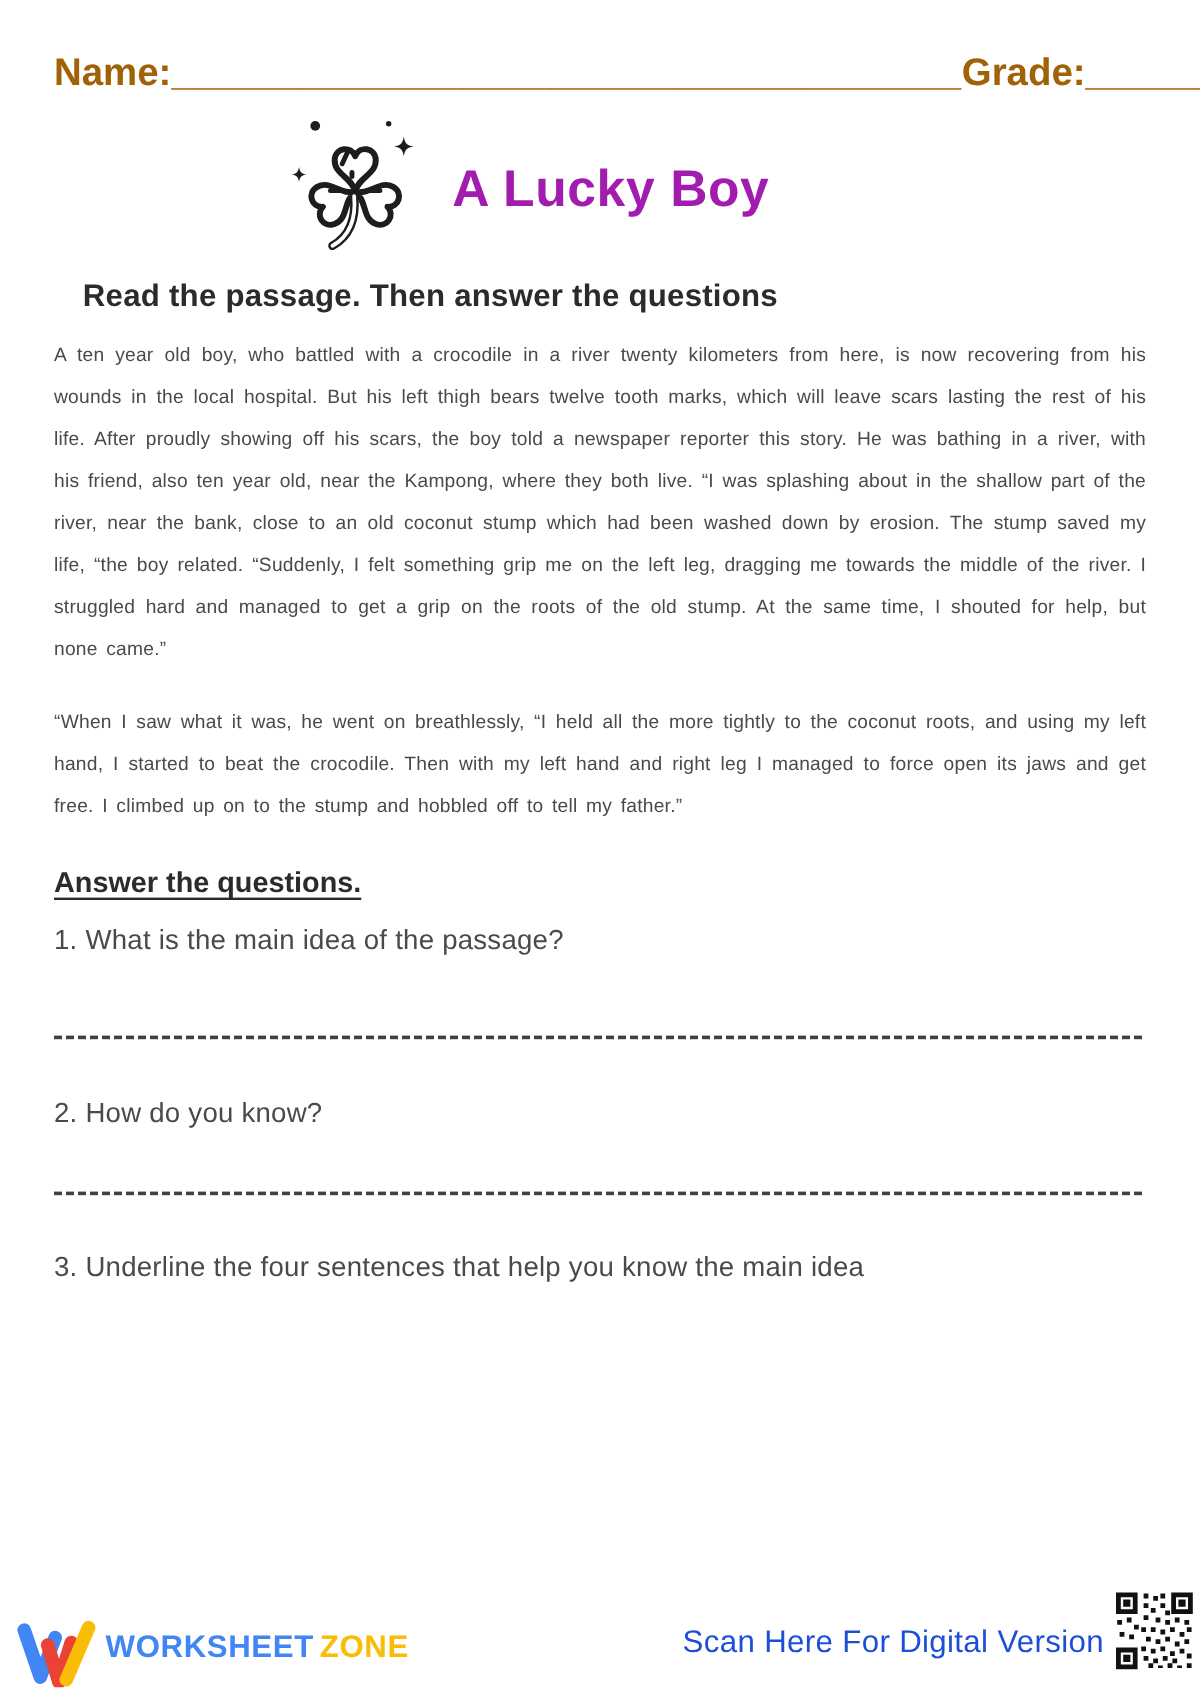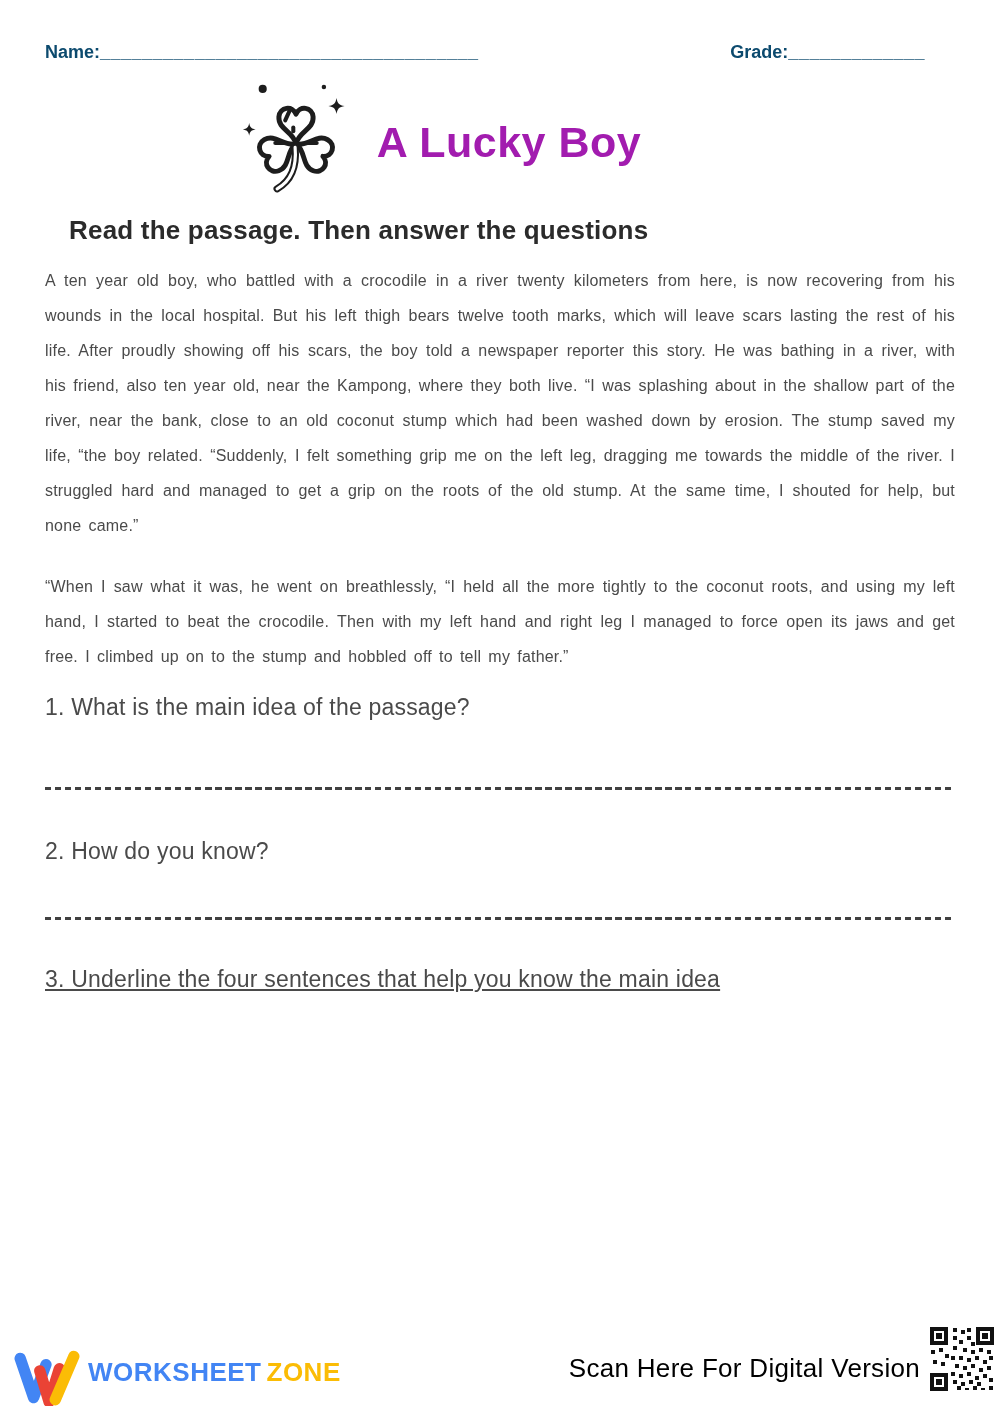--- a/index.html
+++ b/index.html
@@ -13,23 +13,23 @@
     font-family: "Liberation Sans", "DejaVu Sans", sans-serif;
     color: #4a4a4a;
   }
   .content { padding: 0 45px; }
 
   
   .header-row {
     display: flex;
     align-items: baseline;
     margin-top: 42px;
-    font-size: 18px;
-    font-weight: bold;
-    color: #0c4a6e;
+    font-size: 32px;
+    font-weight: bold;
+    color: #a16207;
     text-align: center;
   }
   .header-row .blank { font-weight: bold; letter-spacing: 0.5px; white-space: nowrap; }
   .grade-field { margin-left: auto; margin-right: 30px; }
 
   
   .title-row {
     margin-top: 16px;
     display: flex;
     align-items: center;
@@ -74,21 +74,21 @@
     text-decoration-thickness: 2px;
     text-underline-offset: 5px;
   }
   p.question {
     font-size: 23px;
     color: #4a4a4a;
     letter-spacing: 0.2px;
   }
   .q1 { margin-top: 20px; }
   .q2 { margin-top: 48px; }
-  .q3 { margin-top: 46px; text-decoration: underline; }
+  .q3 { margin-top: 46px; }
   .answer-line {
     margin-top: 66px;
     height: 3px;
     width: 100%;
     background: repeating-linear-gradient(90deg, #414141 0 6.5px, transparent 6.5px 10px);
   }
   .answer-line.second { margin-top: 52px; }
 
   
   .footer {
@@ -105,21 +105,21 @@
   }
   .brand svg { display: block; margin-bottom: -10px; }
   .brand-text { margin-left: 8px; font-size: 26px; font-weight: bold; letter-spacing: 0.5px; white-space: nowrap; }
   .brand-worksheet { color: #4285f4; }
   .brand-zone { color: #fbbc05; margin-left: 5px; }
   .scan {
     position: absolute;
     right: 80px;
     bottom: 14px;
     font-size: 26px;
-    color: #000000;
+    color: #1d4ed8;
     letter-spacing: 0.3px;
     white-space: nowrap;
   }
   .qr {
     position: absolute;
     right: 5px;
     bottom: 6px;
     display: block;
   }
 </style>
@@ -161,20 +161,21 @@
         </g>
       </svg>
       <h1>A Lucky Boy</h1>
     </div>
 
     <h2 class="instructions">Read the passage. Then answer the questions</h2>
 
     <p class="para">A ten year old boy, who battled with a crocodile in a river twenty kilometers from here, is now recovering from his wounds in the local hospital. But his left thigh bears twelve tooth marks, which will leave scars lasting the rest of his life. After proudly showing off his scars, the boy told a newspaper reporter this story. He was bathing in a river, with his friend, also ten year old, near the Kampong, where they both live. “I was splashing about in the shallow part of the river, near the bank, close to an old coconut stump which had been washed down by erosion. The stump saved my life, “the boy related. “Suddenly, I felt something grip me on the left leg, dragging me towards the middle of the river. I struggled hard and managed to get a grip on the roots of the old stump. At the same time, I shouted for help, but none came.”</p>
     <p class="para">“When I saw what it was, he went on breathlessly, “I held all the more tightly to the coconut roots, and using my left hand, I started to beat the crocodile. Then with my left hand and right leg I managed to force open its jaws and get free. I climbed up on to the stump and hobbled off to tell my father.”</p>
 
+    <h3 class="answer-heading">Answer the questions.</h3>
 
     <p class="question q1">1. What is the main idea of the passage?</p>
     <div class="answer-line"></div>
 
     <p class="question q2">2. How do you know?</p>
     <div class="answer-line second"></div>
 
     <p class="question q3">3. Underline the four sentences that help you know the main idea</p>
   </div>
 

